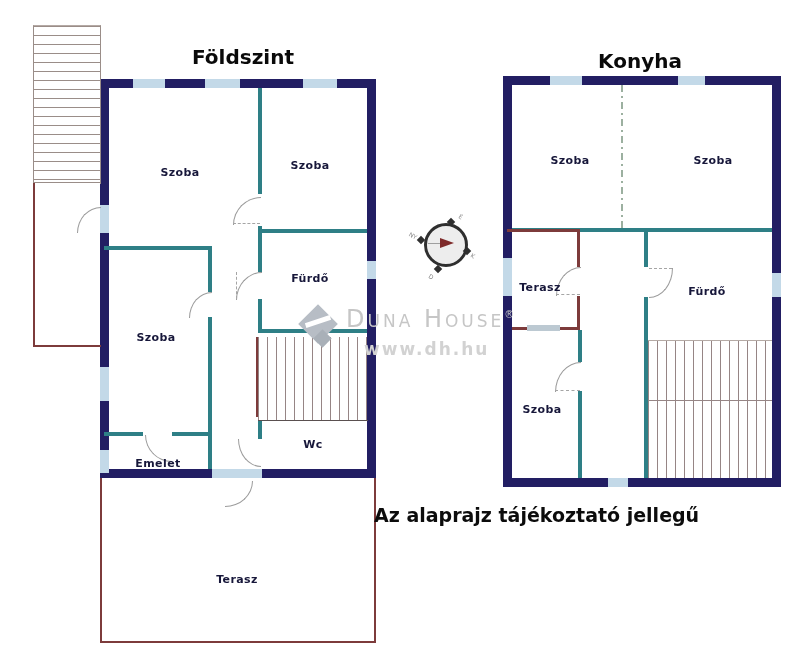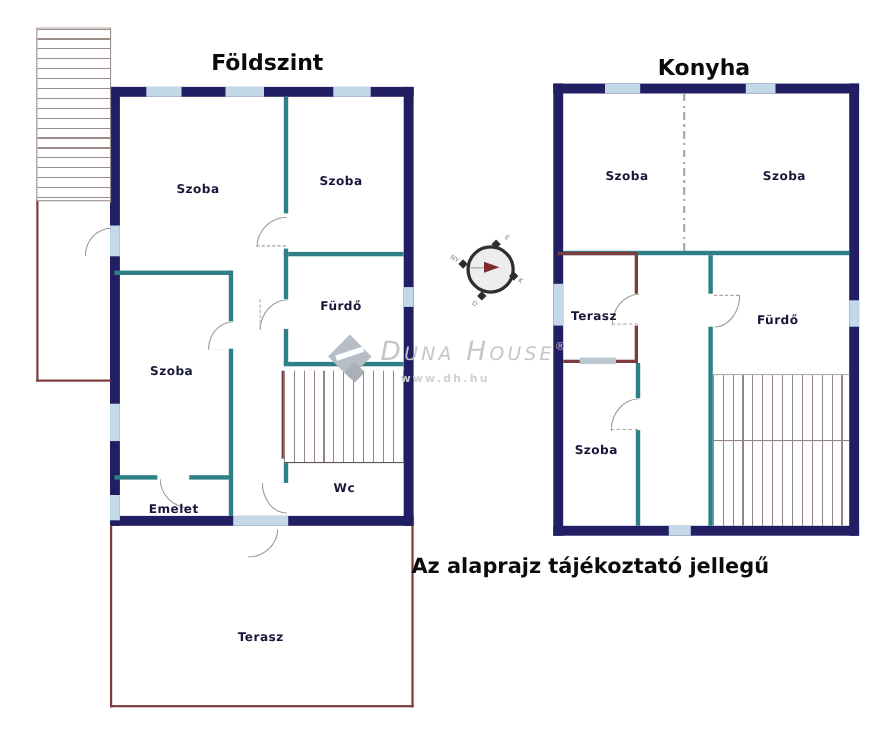--- a/index.html
+++ b/index.html
@@ -16,23 +16,23 @@
   .arc-tl{border-right:none;border-bottom:none;border-top-left-radius:100% 100%;}
   .arc-bl{border-right:none;border-top:none;border-bottom-left-radius:100% 100%;}
   .arc-br{border-left:none;border-top:none;border-bottom-right-radius:100% 100%;}
   .dash-h{position:absolute;height:0;border-top:1px dashed #a5a5a5;}
   .dash-v{position:absolute;width:0;border-left:1px dashed #a5a5a5;}
   .hatch-v{position:absolute;background:repeating-linear-gradient(90deg,#968585 0 1px,transparent 1px 9px);}
   .stairs-h{position:absolute;background:repeating-linear-gradient(180deg,#9a8d88 0 1px,transparent 1px 9px);
             border-left:1px solid #9a8d88;border-right:1px solid #9a8d88;border-top:1px solid #b5aaa5;}
   .dashdot-v{position:absolute;width:2px;background:repeating-linear-gradient(180deg,#9cb0a0 0 7px,transparent 7px 11px,#9cb0a0 11px 13px,transparent 13px 17px);}
   .disclaimer{position:absolute;font-weight:bold;font-size:19px;color:#0c0c0c;white-space:nowrap;}
-  .wm-brand{position:absolute;font-variant:small-caps;font-size:24px;letter-spacing:3px;color:#c6c6c6;font-weight:normal;white-space:nowrap;font-style:italic;}
+  .wm-brand{position:absolute;font-variant:small-caps;font-size:24px;letter-spacing:3px;color:#c6c6c6;font-weight:normal;white-space:nowrap;}
   .wm-reg{font-size:10px;vertical-align:super;color:#c6c6c6;}
-  .wm-url{position:absolute;font-weight:bold;font-size:10px;letter-spacing:2px;color:#d2d2d2;white-space:nowrap;}
+  .wm-url{position:absolute;font-weight:bold;font-size:17px;letter-spacing:2px;color:#d2d2d2;white-space:nowrap;}
   .compass-ring{position:absolute;width:38px;height:38px;border:3px solid #2f2f2f;border-radius:50%;background:#ededed;}
   .tick{position:absolute;width:6px;height:6px;background:#2f2f2f;transform:rotate(45deg);}
   .compass-label{position:absolute;font-size:6px;color:#8a8a8a;transform:rotate(30deg);}
 </style>
 </head>
 <body>
 
 <div id="plan">
 
   <div class="title" style="left:243px;top:57px;">Földszint</div>

